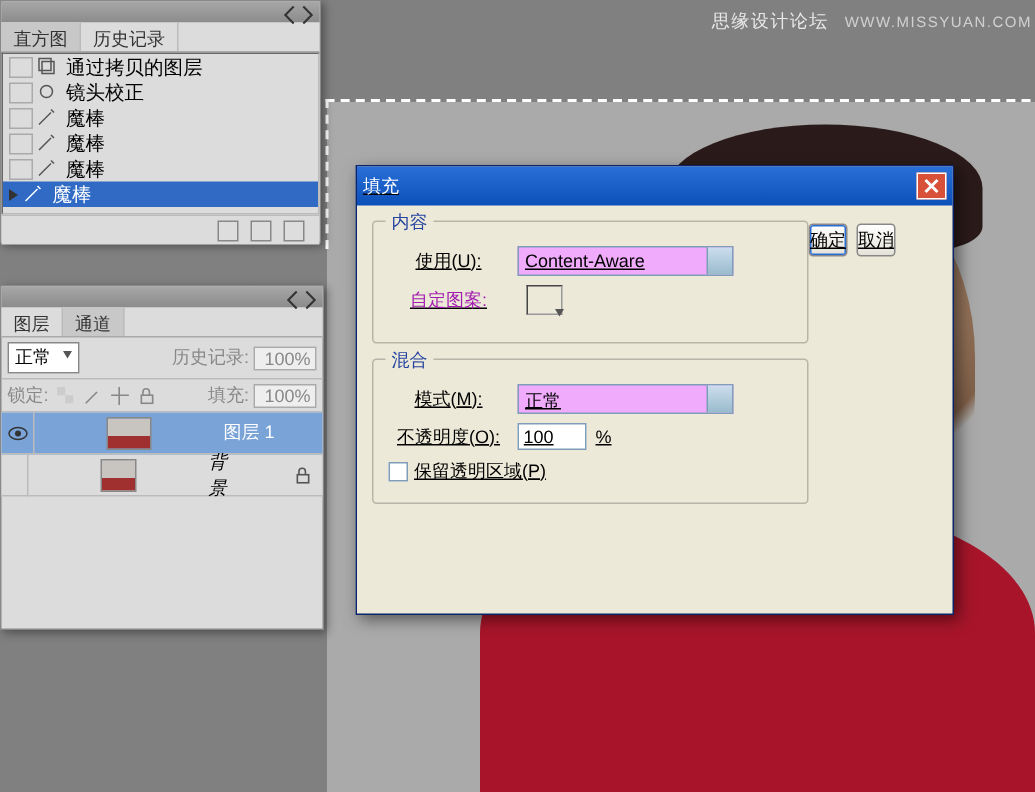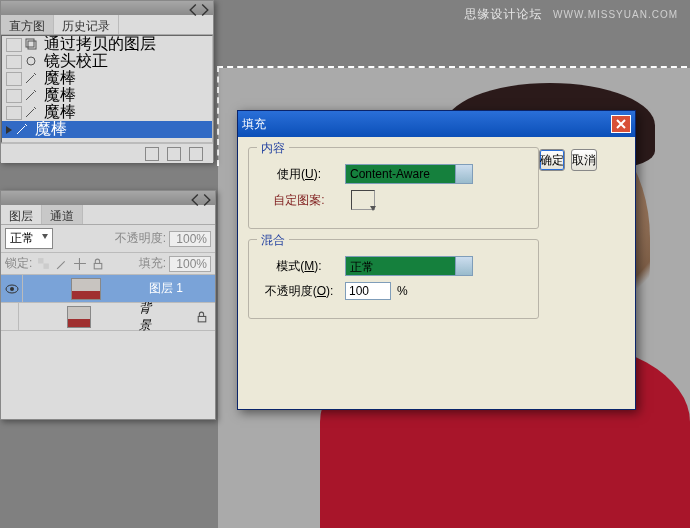--- a/index.html
+++ b/index.html
@@ -1,18 +1,18 @@
 <!DOCTYPE html>
 <html><head>
 <meta charset="utf-8">
 <style>
 * { box-sizing: border-box; margin: 0; padding: 0; font-family: "Microsoft YaHei", Tahoma, sans-serif; font-size: 12px; }
 body { width: 690px; height: 528px; background: #808080; position: relative; overflow: hidden; }
 
-.watermark-text { position: absolute; top: 6px; right: 12px; color: #e8e8e8; font-size: 13px; letter-spacing: 1px; }
+.watermark-text { position: absolute; top: 6px; right: 2px; color: #e8e8e8; font-size: 13px; letter-spacing: 1px; }
 .watermark-url { font-size: 10px; color: #d0d0d0; margin-left: 6px; }
 
 
 .marquee-h { position: absolute; height: 0; border-top: 2px dashed #fff; }
 .marquee-v { position: absolute; width: 0; border-left: 2px dashed #fff; }
 .m-top { top: 66px; left: 217px; width: 470px; }
 .m-left { top: 66px; left: 217px; height: 100px; }
 
 
 .panel { position: absolute; background: #dcdcdc; border: 1px solid #888; box-shadow: 2px 2px 6px rgba(0,0,0,.4); }
@@ -21,21 +21,21 @@
 .panel-header .chev { width: 10px; height: 10px; display: inline-block; margin: 0 1px; }
 .tabs { display: flex; background: #dcdcdc; border-bottom: 1px solid #aaa; height: 20px; }
 .tab { padding: 3px 8px 2px; color: #333; border-right: 1px solid #bbb; }
 .tab.inactive { background: #c8c8c8; }
 .history-list { overflow: hidden; height: 108px; border: 1px inset #bbb; margin: 0; background: #dcdcdc; }
 .history-row { display: flex; align-items: center; height: 17px; padding-left: 4px; }
 .history-row .vis { width: 16px; height: 14px; border: 1px solid #aaa; margin-right: 2px; }
 .history-row .icon { width: 16px; height: 16px; margin-right: 4px; display: inline-block; }
 .history-row.selected { background: #316ac5; color: #fff; }
 .history-row.selected .label { color: #fff; }
-.history-row .label { font-size: 16px; }
+.history-row .label { font-size: 13px; }
 .history-row .tri { width: 0; height: 0; border-top: 4px solid transparent; border-bottom: 4px solid transparent; border-left: 6px solid #333; margin-right: 3px; }
 .history-footer { height: 20px; display: flex; justify-content: flex-end; align-items: center; gap: 8px; padding-right: 10px; background: #dcdcdc; border-top: 1px solid #bbb; }
 .footer-ico { width: 14px; height: 14px; border: 1px solid #888; background: #ddd; }
 
 
 .layers-panel { left: 0; top: 190px; width: 216px; height: 230px; }
 .layers-opts { display: flex; align-items: center; padding: 3px 4px; gap: 4px; border-bottom: 1px solid #bbb; }
 .combo { background: #fff; border: 1px solid #888; padding: 1px 18px 1px 4px; position: relative; }
 .combo::after { content: ""; position: absolute; right: 4px; top: 5px; border-left: 3px solid transparent; border-right: 3px solid transparent; border-top: 5px solid #555; }
 .opacity-block { margin-left: auto; display: flex; align-items: center; gap: 3px; color: #888; }
@@ -45,31 +45,31 @@
 .layers-list { background: #dcdcdc; }
 .layer-row { display: flex; align-items: center; height: 28px; border-bottom: 1px solid #bbb; gap: 44px; }
 .layer-row .eye { width: 22px; height: 28px; border-right: 1px solid #bbb; display: flex; align-items: center; justify-content: center; }
 .layer-row .thumb { width: 30px; height: 22px; border: 1px solid #888; margin: 0 4px; background: linear-gradient(180deg,#c8c4c0 60%,#a03030 60%); }
 .layer-row .lname { flex: 1; }
 .layer-row.selected { background: #7aa3d8; }
 .layer-row.selected .lname { color: #fff; }
 .layer-row .lock-right { width: 14px; height: 14px; margin-right: 6px; }
 
 
-.dialog { position: absolute; left: 237px; top: 110px; width: 399px; height: 300px; background: #ece9d8; border: 1px solid #0a246a; box-shadow: 3px 3px 10px rgba(0,0,0,.5); }
+.dialog { position: absolute; left: 237px; top: 110px; width: 399px; height: 300px; background: #ece9d8; border: 1px solid #0a246a; box-shadow: 3px 3px 10px rgba(0,0,0,.5); text-decoration: underline; }
 .titlebar { height: 26px; background: linear-gradient(#2a6fd8,#0b4fb8); display: flex; align-items: center; padding: 0 4px; color: #fff; font-size: 13px; }
 .titlebar .close { margin-left: auto; width: 20px; height: 18px; background: #d85038; border: 1px solid #fff; display: flex; align-items: center; justify-content: center; color: #fff; font-weight: bold; }
 .dialog-body { padding: 10px; display: flex; }
 .dialog-left { flex: 1; }
 .group { border: 1px solid #b8b4a8; border-radius: 3px; padding: 10px 10px 12px; margin-bottom: 10px; position: relative; }
 .group-title { position: absolute; top: -8px; left: 8px; background: #ece9d8; padding: 0 4px; color: #2442a0; }
 .formrow { display: flex; align-items: center; margin: 6px 0; }
 .formrow label { width: 80px; text-align: center; margin-right: 6px; }
 .formrow label u { text-decoration: underline; }
-.select { background: #15803d; border: 1px solid #7f9db9; padding: 2px 4px; width: 128px; height: 20px; position: relative; }
+.select { background: #f0abfc; border: 1px solid #7f9db9; padding: 2px 4px; width: 144px; height: 20px; position: relative; }
 .select::after { content: ""; position: absolute; right: 0; top: 0; width: 16px; height: 100%; background: linear-gradient(#cde,#9bc); border-left: 1px solid #7f9db9; }
 .pattern-sw { width: 24px; height: 20px; border: 1px inset #999; background: #ece9d8; margin-left: 6px; position: relative; }
 .pattern-sw::after { content: ""; position: absolute; right: -2px; bottom: -2px; border-left: 3px solid transparent; border-right: 3px solid transparent; border-top: 5px solid #555; }
 .numbox { width: 46px; background: #fff; border: 1px solid #7f9db9; padding: 1px 3px; }
 .chk { display: flex; align-items: center; gap: 4px; margin-top: 4px; }
 .chk-box { width: 13px; height: 13px; border: 1px solid #7f9db9; background: #fff; }
 .dialog-right { width: 86px; display: flex; flex-direction: row; gap: 6px; padding-top: 2px; }
 .winbtn { background: linear-gradient(#fff,#e4e2d8); border: 1px solid #888; border-radius: 3px; height: 22px; display: flex; align-items: center; justify-content: center; }
 .winbtn.default { box-shadow: 0 0 0 1px #2a6fd8 inset; }
 
@@ -175,21 +175,21 @@
           <path d="M3 1l4 4-4 4" stroke="#333" fill="none"></path>
         </svg></span>
   </div>
   <div class="tabs">
     <div class="tab">图层</div>
     <div class="tab inactive">通道</div>
   </div>
   <div class="layers-opts">
     <div class="combo">正常</div>
     <div class="opacity-block">
-      <span>不透明度:</span>
+      <span>历史记录:</span>
       <span class="pct-box">100%</span>
     </div>
   </div>
   <div class="lock-row">
     <span>锁定:</span>
     <span class="lock-ico"><svg class="ico" viewBox="0 0 13 13">
           <rect x="1" y="1" width="5" height="5" fill="#ccc"></rect>
           <rect x="6" y="6" width="5" height="5" fill="#ccc"></rect>
         </svg></span>
     <span class="lock-ico"><svg class="ico" viewBox="0 0 13 13">
@@ -241,35 +241,39 @@
   </div>
   <div class="dialog-body">
     <div class="dialog-left">
       <div class="group">
         <span class="group-title">内容</span>
         <div class="formrow">
           <label><span>使用</span>(<u>U</u>):</label>
           <div class="select">Content-Aware</div>
         </div>
         <div class="formrow">
-          <label style="color:#7f1d1d">自定图案:</label>
+          <label style="color:#a21caf">自定图案:</label>
           <div class="pattern-sw"></div>
         </div>
       </div>
       <div class="group">
         <span class="group-title">混合</span>
         <div class="formrow">
           <label><span>模式</span>(<u>M</u>):</label>
           <div class="select">正常</div>
         </div>
         <div class="formrow">
           <label><span>不透明度</span>(<u>O</u>):</label>
           <input class="numbox" value="100" style="">
           <span style="margin-left:6px">%</span>
         </div>
+        <div class="chk">
+          <span class="chk-box"></span>
+          <span><span>保留透明区域</span>(<u>P</u>)</span>
+        </div>
       </div>
     </div>
     <div class="dialog-right">
       <div class="winbtn default">确定</div>
       <div class="winbtn">取消</div>
     </div>
   </div>
 </div>
 
 </body></html>

